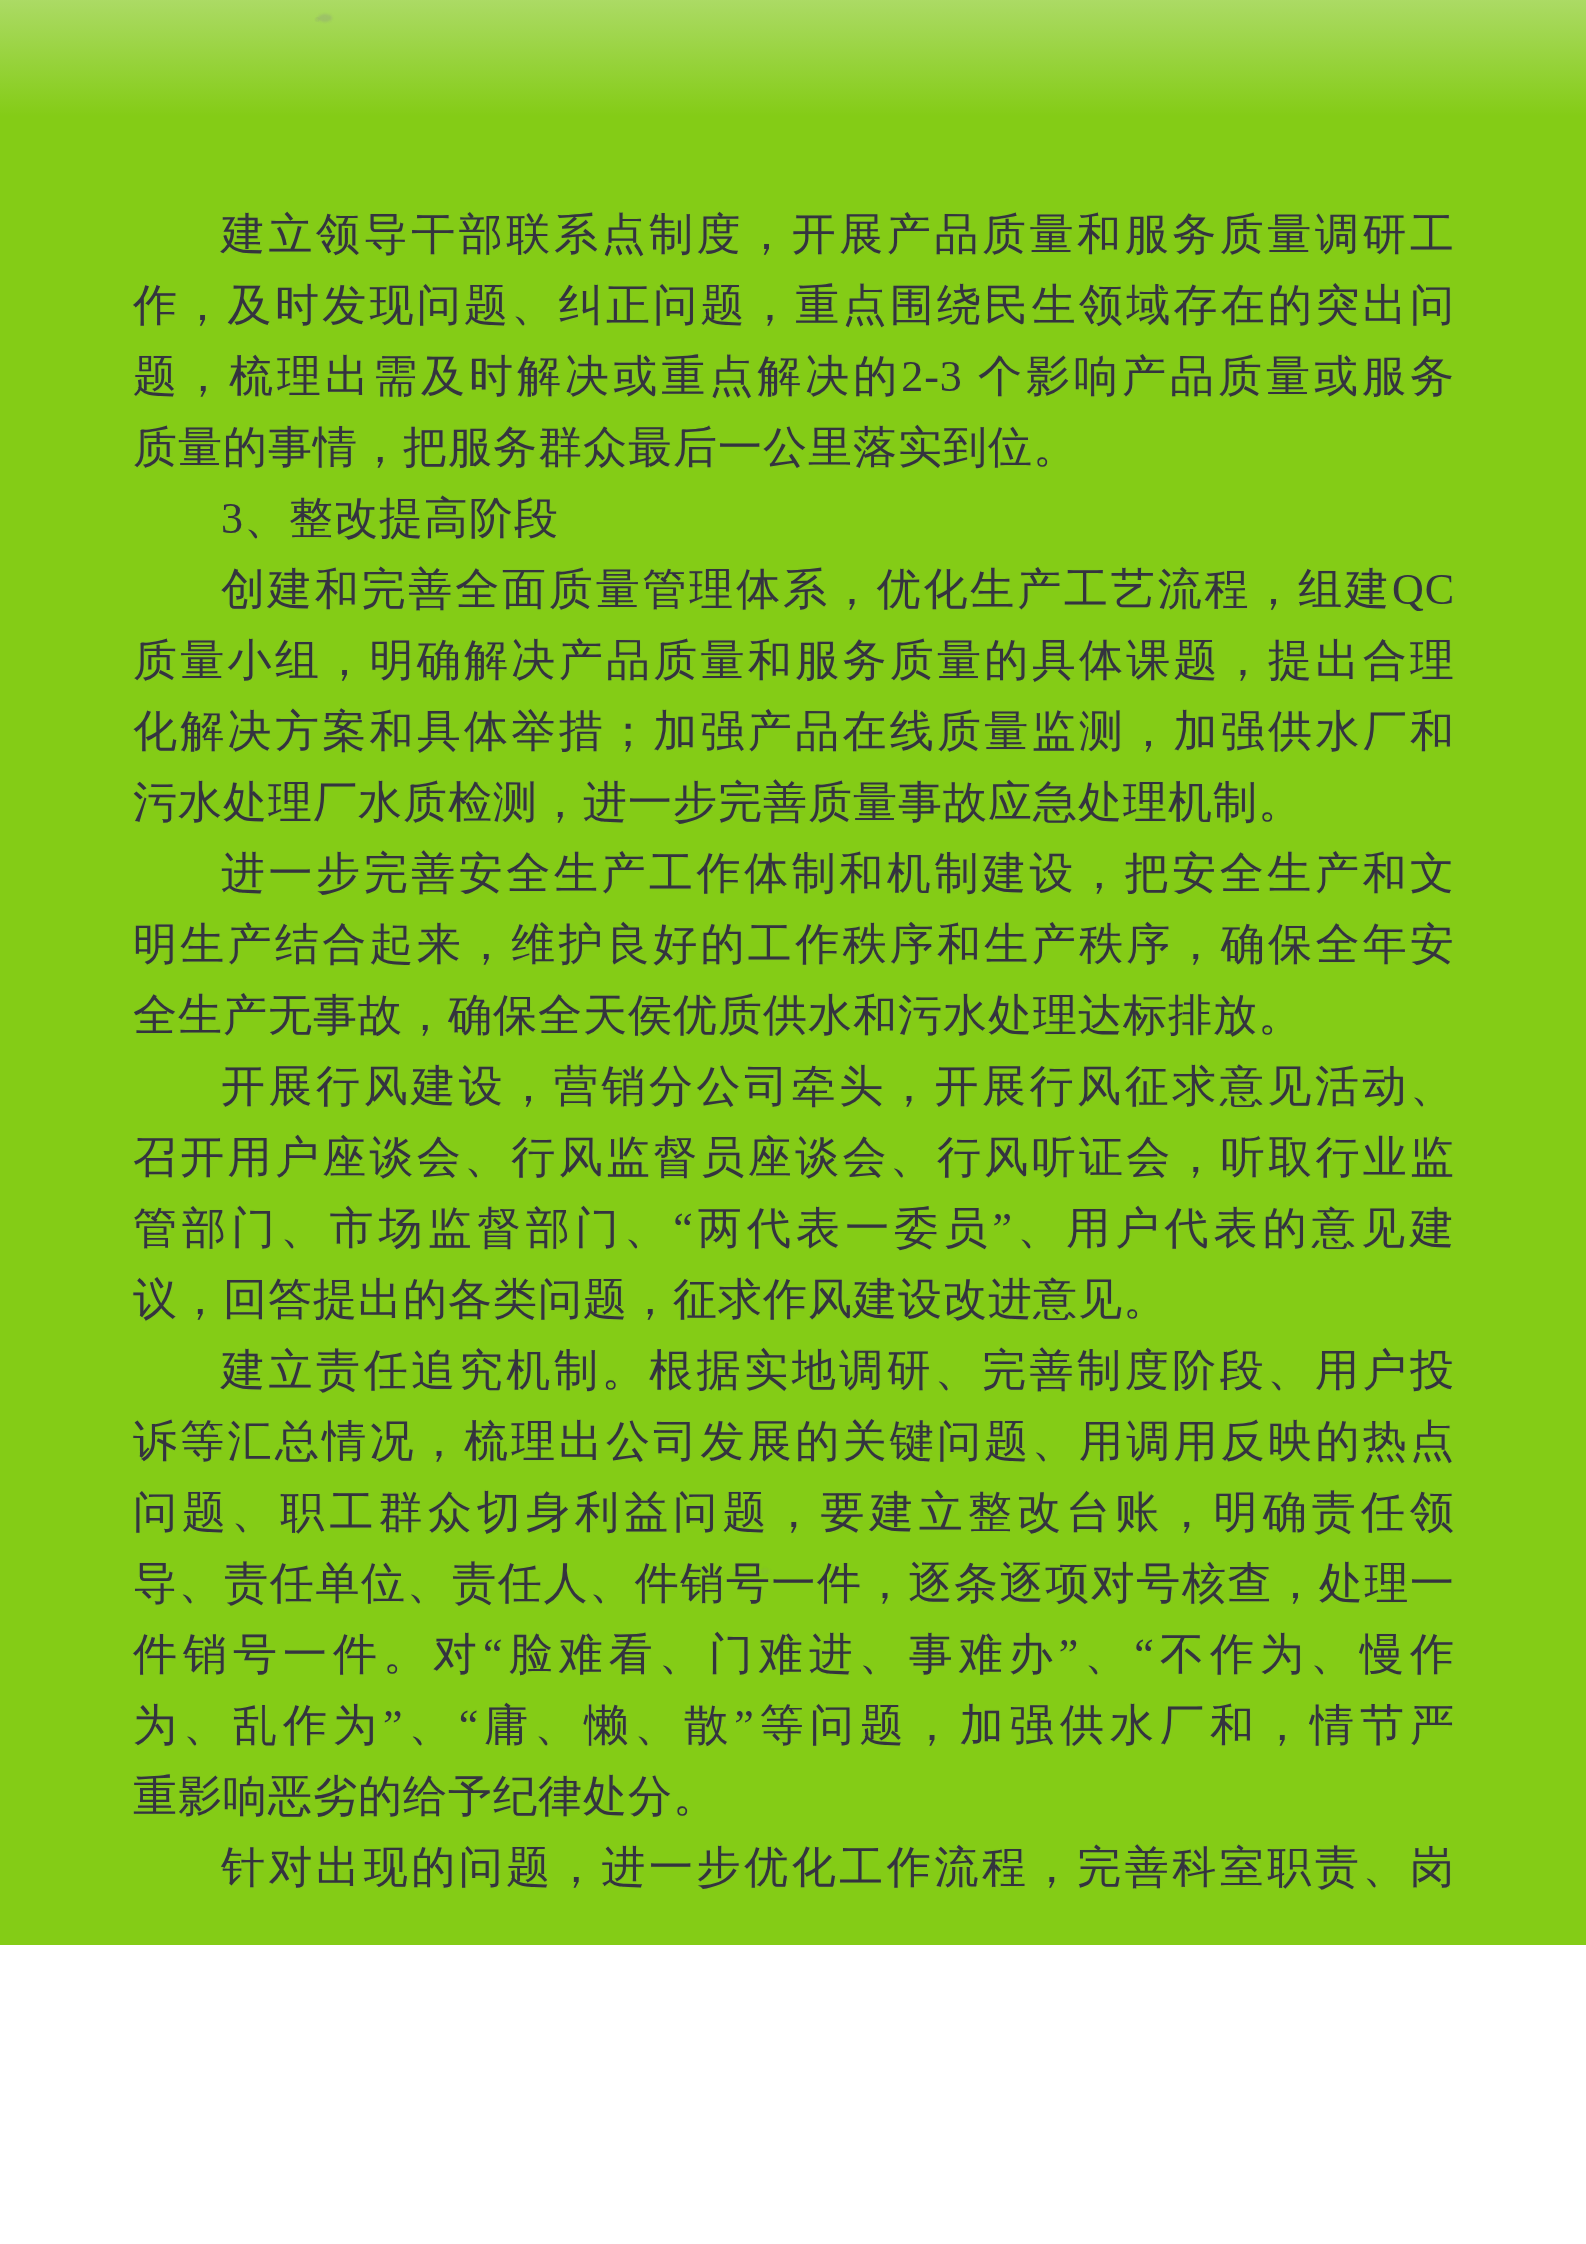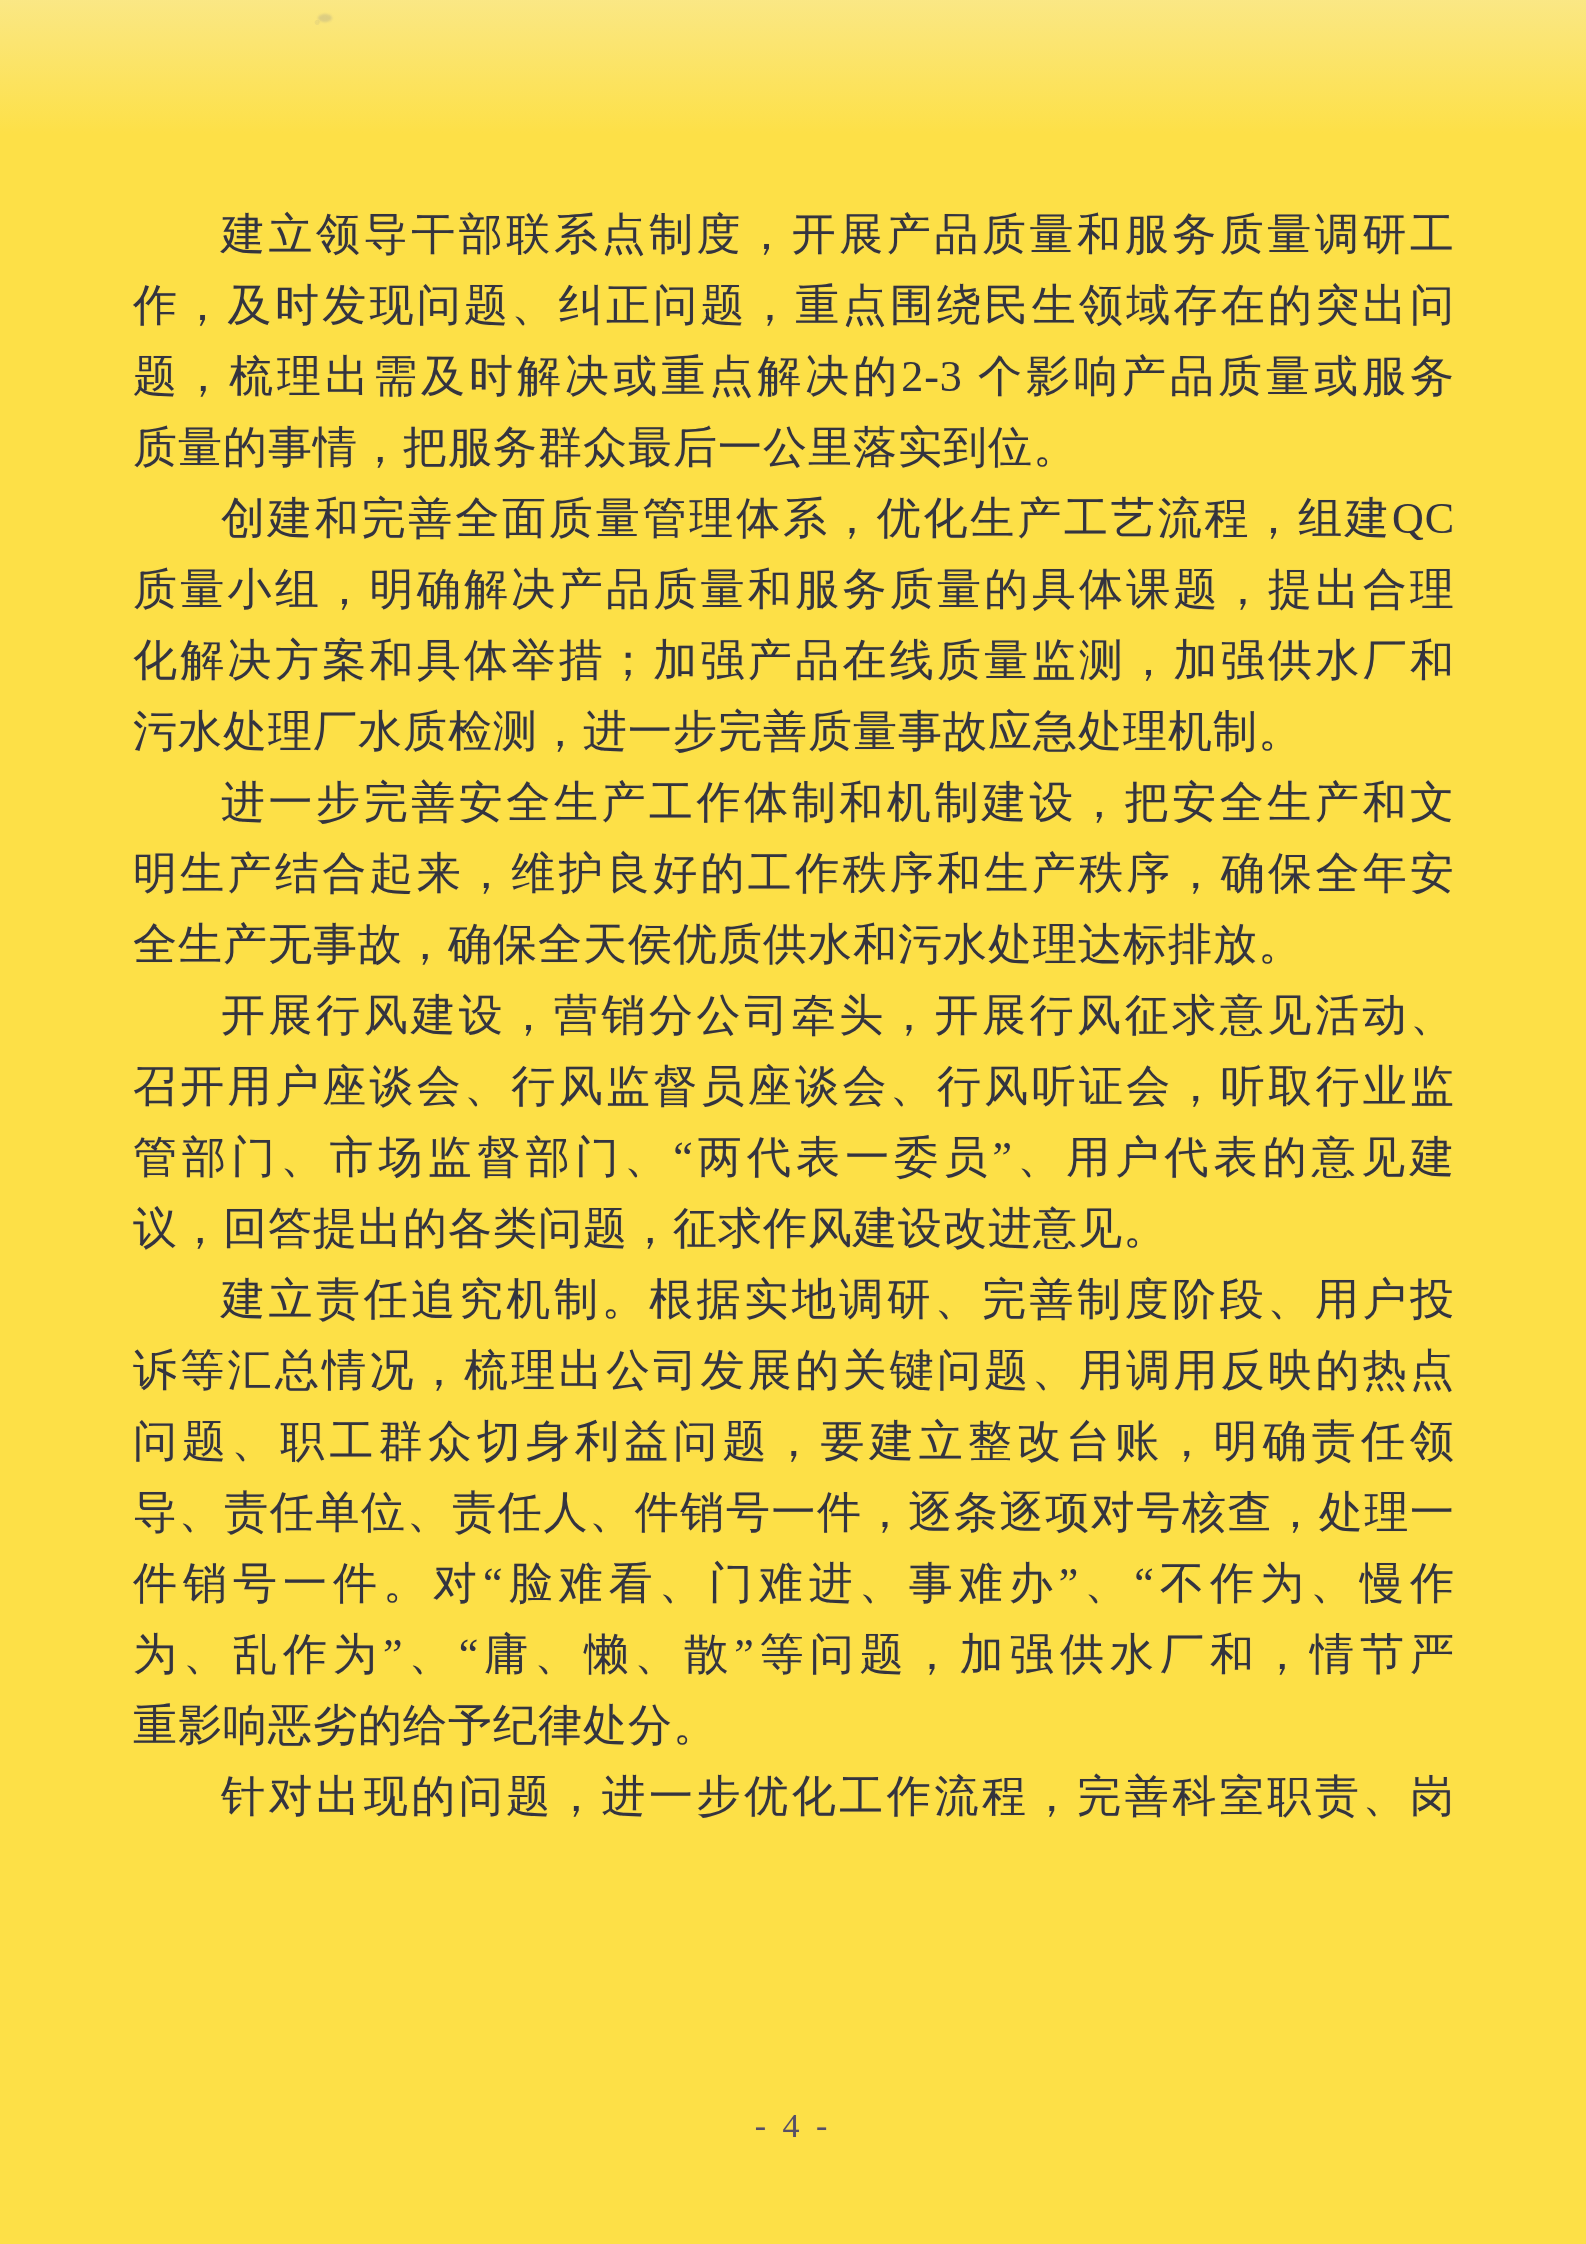--- a/index.html
+++ b/index.html
@@ -3,22 +3,22 @@
 <meta charset="utf-8">
 <style>
   html, body {
     margin: 0;
     padding: 0;
     background: #ffffff;
   }
   .page {
     position: relative;
     width: 1586px;
-    height: 2244px;
-    background: #fde047;
+    height: 1945px;
+    background: #84cc16;
     overflow: hidden;
     font-family: "Liberation Serif", "DejaVu Serif", serif;
   }
   
   .page::before {
     content: "";
     position: absolute;
     inset: 0;
     background:
       radial-gradient(circle at 20% 1%, rgba(120,120,130,0.10) 0 2px, transparent 3px),
@@ -75,20 +75,21 @@
 
 <div class="page">
   <span class="smudge s1"></span>
   <span class="smudge s2"></span>
 
   <div class="textblock">
       <div class="line indent fill">建立领导干部联系点制度，开展产品质量和服务质量调研工</div>
       <div class="line fill">作，及时发现问题、纠正问题，重点围绕民生领域存在的突出问</div>
       <div class="line fill">题，梳理出需及时解决或重点解决的2-3 个影响产品质量或服务</div>
       <div class="line">质量的事情，把服务群众最后一公里落实到位。</div>
+      <div class="line indent">3、整改提高阶段</div>
       <div class="line indent fill">创建和完善全面质量管理体系，优化生产工艺流程，组建QC</div>
       <div class="line fill">质量小组，明确解决产品质量和服务质量的具体课题，提出合理</div>
       <div class="line fill">化解决方案和具体举措；加强产品在线质量监测，加强供水厂和</div>
       <div class="line">污水处理厂水质检测，进一步完善质量事故应急处理机制。</div>
       <div class="line indent fill">进一步完善安全生产工作体制和机制建设，把安全生产和文</div>
       <div class="line fill">明生产结合起来，维护良好的工作秩序和生产秩序，确保全年安</div>
       <div class="line">全生产无事故，确保全天侯优质供水和污水处理达标排放。</div>
       <div class="line indent fill">开展行风建设，营销分公司牵头，开展行风征求意见活动、</div>
       <div class="line fill">召开用户座谈会、行风监督员座谈会、行风听证会，听取行业监</div>
       <div class="line fill">管部门、市场监督部门、“两代表一委员”、用户代表的意见建</div>

